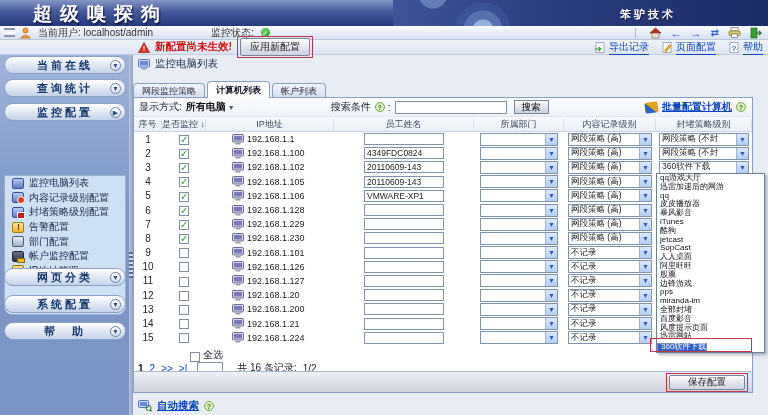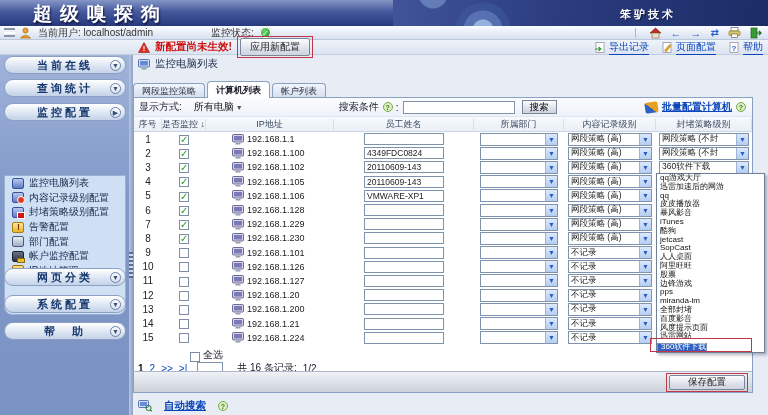--- a/index.html
+++ b/index.html
@@ -60,21 +60,21 @@
 
 
 .breadcrumb{position:absolute;left:138px;top:57px;display:flex;align-items:center;gap:5px;color:#1c2c4a;font-size:10.5px}
 .tabs{position:absolute;left:133px;top:82px;display:flex;gap:2px;align-items:flex-end;height:16px}
 .tab{height:15px;padding:0 8px;border:1px solid #8aa0c0;border-bottom:none;border-radius:4px 4px 0 0;background:linear-gradient(180deg,#f2f6fc,#d4deee);color:#334;font-size:9px;line-height:14px;cursor:pointer}
 .tab.active{background:#fff;font-weight:bold;color:#112;height:17px;line-height:16px;position:relative;z-index:3}
 
 .panel{position:absolute;left:133px;top:97px;width:620px;height:296px;background:#fff;border:1px solid #8aa0c0;z-index:2}
 .filter-row{position:absolute;left:0;top:0;width:618px;height:19px;display:flex;align-items:center;background:linear-gradient(180deg,#fbfcfe,#eef2f9);border-bottom:1px solid #dfe6f0}
 .f-lbl{margin-left:5px;color:#223}
-.f-strong{font-weight:normal;color:#111;margin-left:12px}
+.f-strong{font-weight:bold;color:#111;margin-left:4px}
 .f-caret{color:#456;font-size:7px;margin-left:2px}
 .helpc{width:10px;height:10px;border-radius:50%;background:#ddefc8;border:1px solid #76ad3c;color:#3e7a14;font-size:7px;font-weight:bold;text-align:center;line-height:9px;display:inline-block}
 .f-search-lbl{margin-left:96px;color:#223}
 .f-input{width:112px;height:13px;border:1px solid #7f93ad;font-size:9px;margin-left:4px;padding:0 2px}
 .sbtn{margin-left:7px;font-size:9.5px;background:linear-gradient(180deg,#fdfdfe,#dde1ea 60%,#ccd2de);border:1px solid #7b8599;padding:0 7px;height:14px;cursor:pointer}
 .batch{margin-left:auto;margin-right:6px;display:flex;align-items:center;gap:4px}
 .batch a{color:#0a44bb;font-weight:bold;text-decoration:underline;font-size:10px;cursor:pointer}
 .brush{width:13px;height:11px;background:linear-gradient(45deg,#2b62c4 0 45%,#e8a020 46% 100%);border-radius:2px;transform:rotate(-8deg)}
 
 .thead{position:absolute;left:0;top:19px;width:618px;height:15px;display:flex;align-items:center;background:linear-gradient(180deg,#f7fafd,#eaeff7);border-bottom:1px solid #c9d5e6;color:#39465c;font-size:9px}
@@ -101,21 +101,21 @@
 .pfoot{position:absolute;left:0;bottom:0;width:618px;height:21px;background:linear-gradient(180deg,#eef1f6,#ccd1da);border-top:1px solid #aeb8c8;display:flex;align-items:center;justify-content:flex-end}
 .pfoot .redbox{margin-right:4px}
 
 
 .ddl{position:absolute;left:656px;top:173px;width:109px;background:#fff;border:1px solid #6e7f96;box-shadow:2px 2px 3px rgba(40,50,80,.35);z-index:50}
 .ditem{height:8.8px;line-height:8.8px;font-size:8px;padding-left:3px;white-space:nowrap;color:#111;cursor:pointer}
 .ditem.sel{background:#3162c4;color:#fff}
 .item-redbox{position:absolute;left:650px;top:338px;width:102px;height:14px;border:1px solid #c23648;z-index:60}
 
 
-.autosearch{position:absolute;left:138px;top:399px;display:flex;align-items:center;gap:12px}
+.autosearch{position:absolute;left:138px;top:399px;display:flex;align-items:center;gap:5px}
 .autosearch a{color:#0a44bb;font-weight:bold;text-decoration:underline;font-size:10.5px;cursor:pointer}
 
 .arrow-glyph{font-weight:bold;font-size:11px;line-height:10px}
 svg{display:block}
 </style>
 </head>
 <body>
 
 <div class="screen">
 

